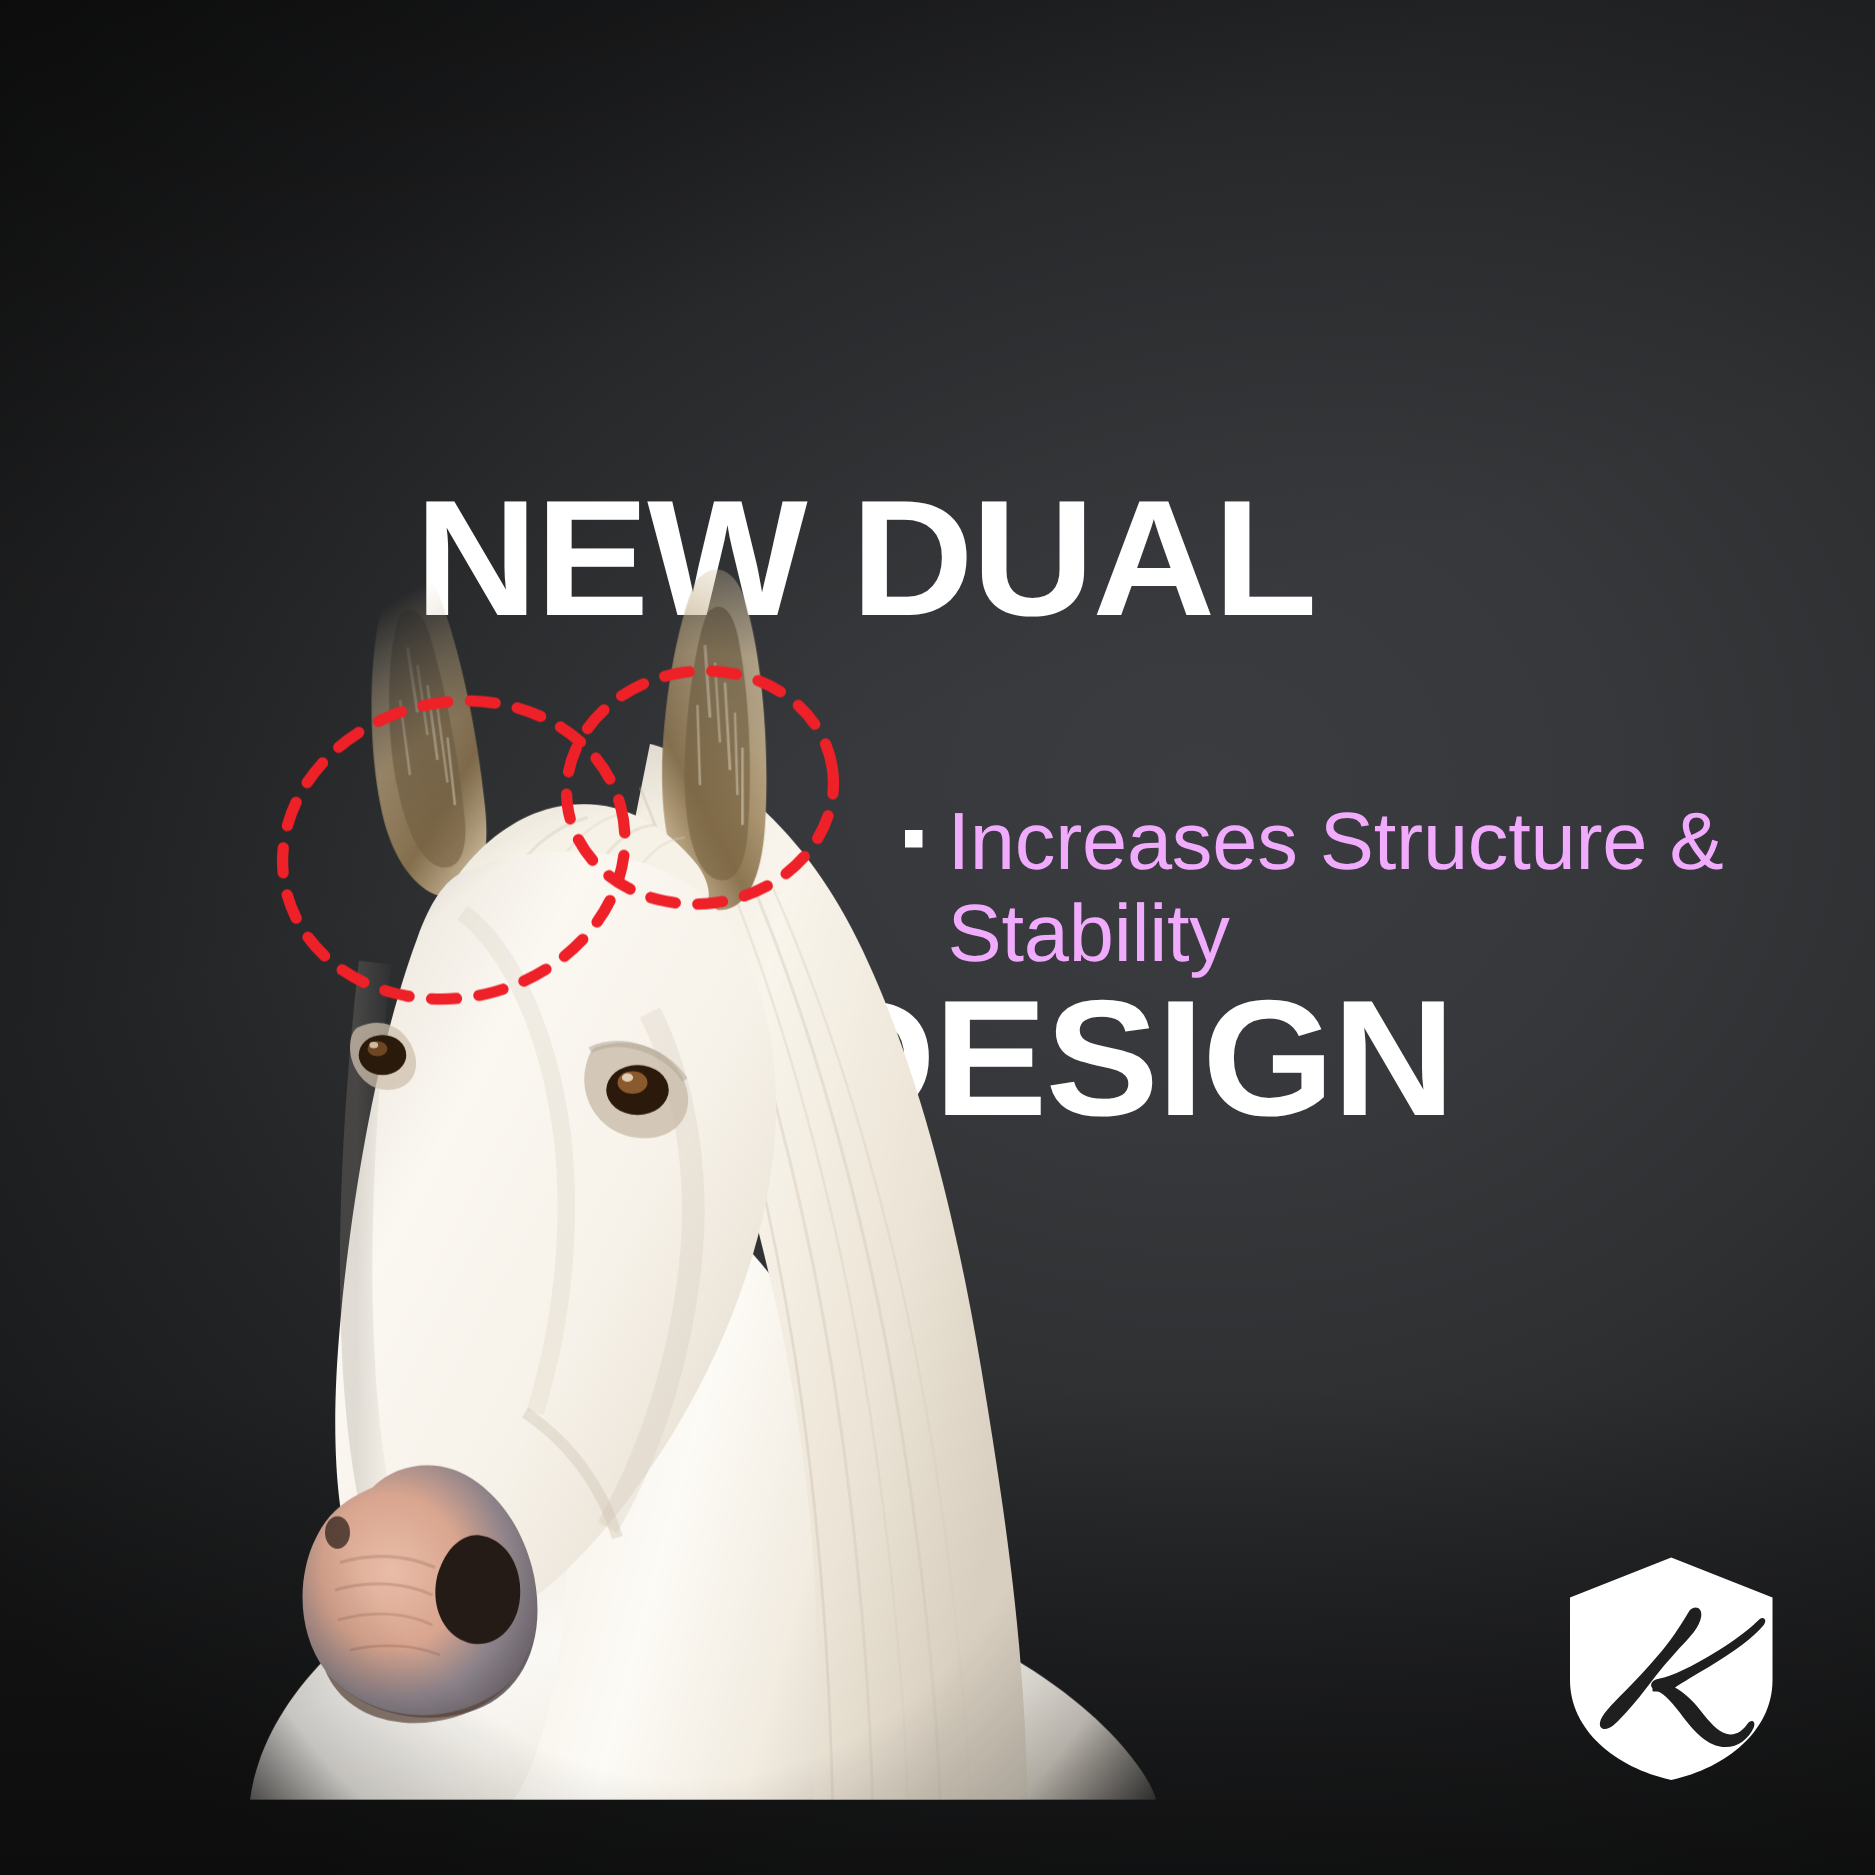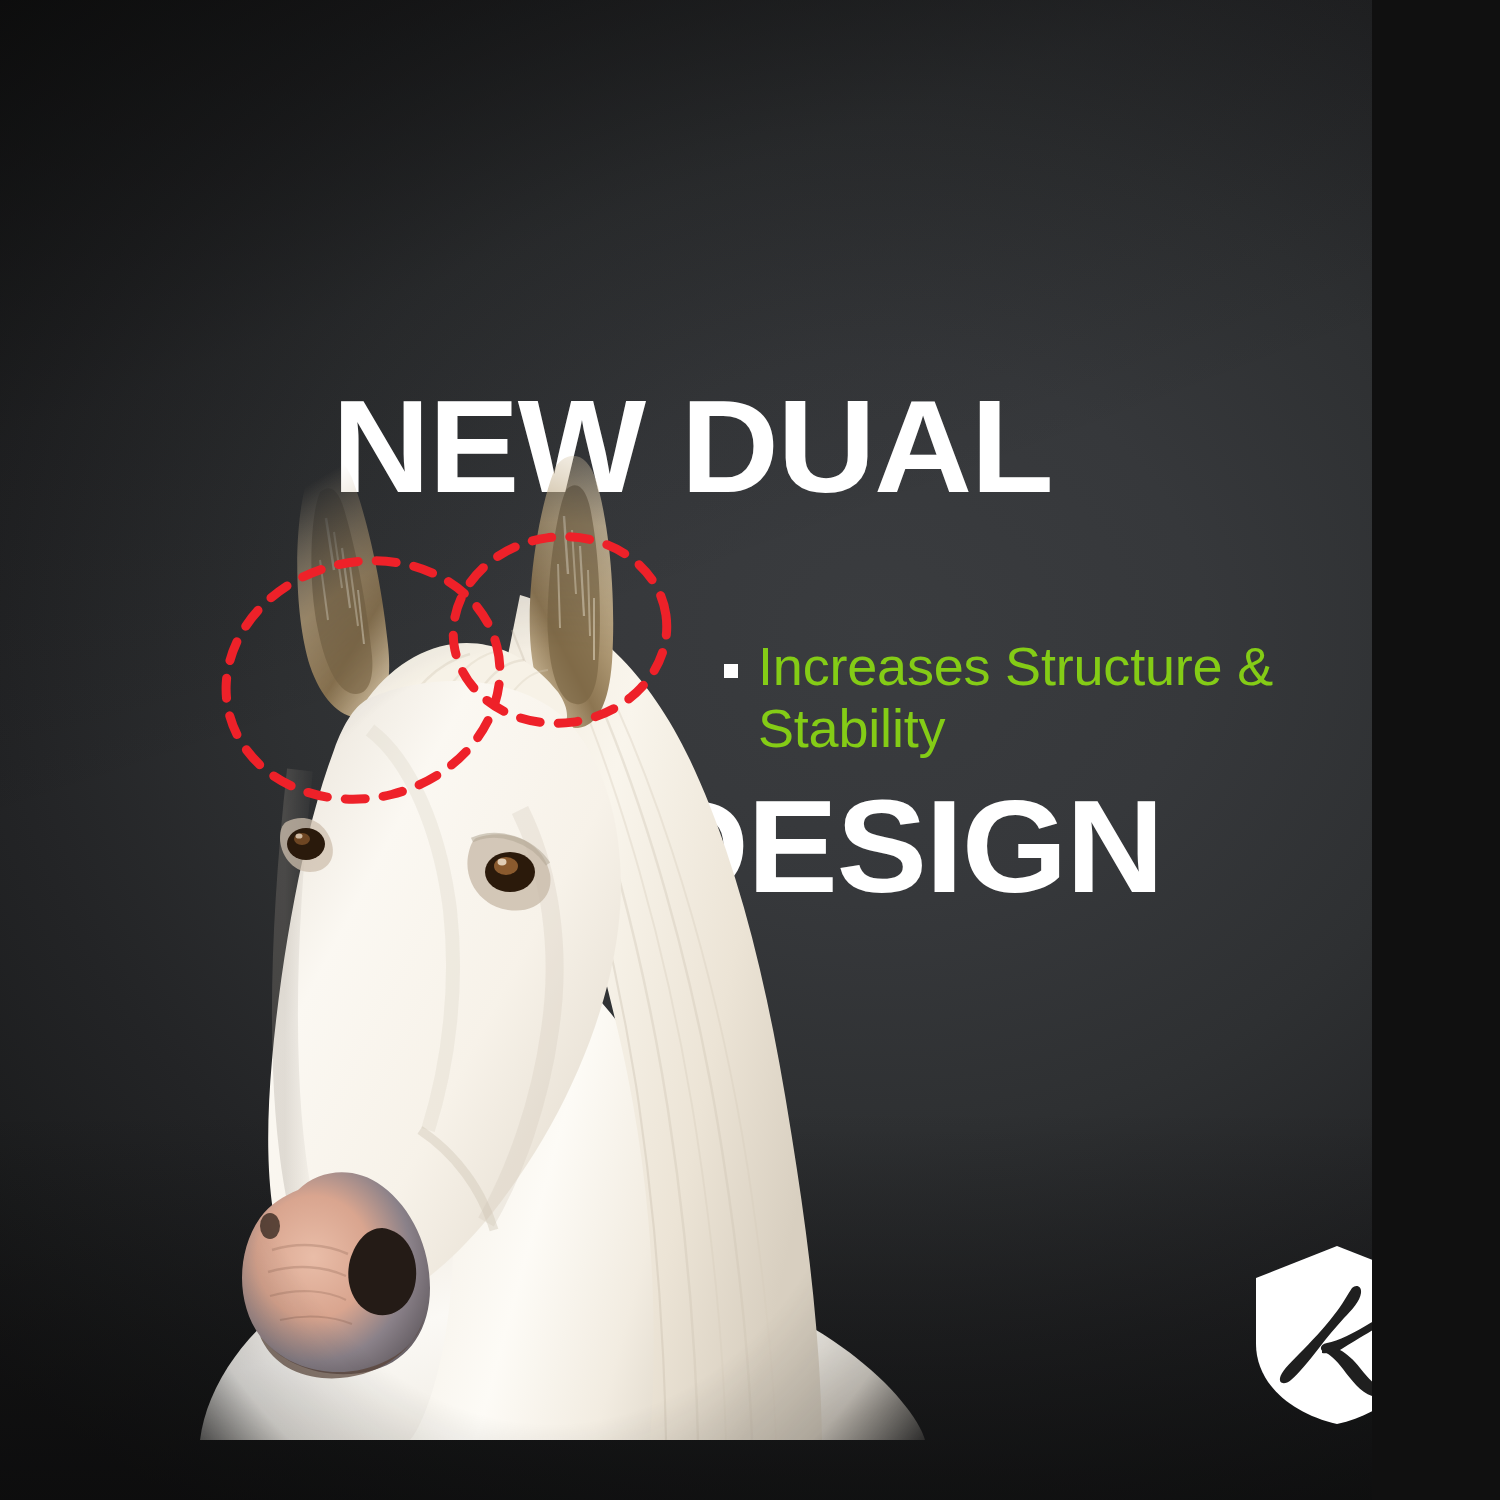--- a/index.html
+++ b/index.html
@@ -1,18 +1,18 @@
 <!DOCTYPE html>
 <html><head>
 <meta charset="utf-8">
 <style>
   html,body{margin:0;padding:0;background:#101010;}
   #stage{
     position:relative;
-    width:1372px;height:1500px;
+    width:1500px;height:1500px;
     overflow:hidden;
     font-family:"Liberation Sans","DejaVu Sans",sans-serif;
     background:#242628;
   }
   
   .bg-base{
     position:absolute;inset:0;
     background:
       radial-gradient(ellipse 1250px 1050px at 64% 42%,
          #3a3c3f 0%, #36383b 26%, #2e3032 48%, #232426 70%, #1b1c1d 88%, #161617 100%);
@@ -55,22 +55,22 @@
   }
   .bullet:last-child{margin-bottom:0;}
   .bullet-mark{
     flex:0 0 auto;
     width:14px;height:14px;
     background:#ffffff;
     margin-top:28px;
     margin-right:20px;
   }
   .bullet-text{
-    color:#84cc16;
-    font-size:54px;
+    color:#f0abfc;
+    font-size:65px;
     line-height:1.14;
     font-weight:400;
     letter-spacing:-0.2px;
     max-width:660px;
   }
 
   
   .horse-wrap{
     position:absolute;
     left:120px; top:430px;

